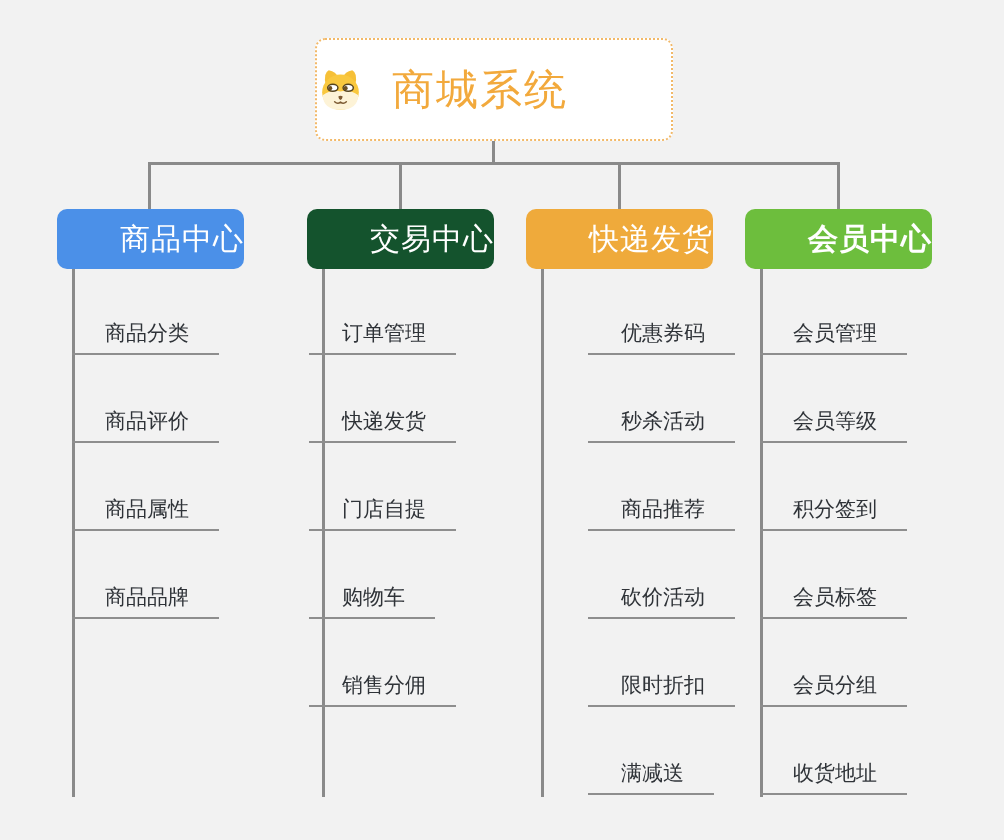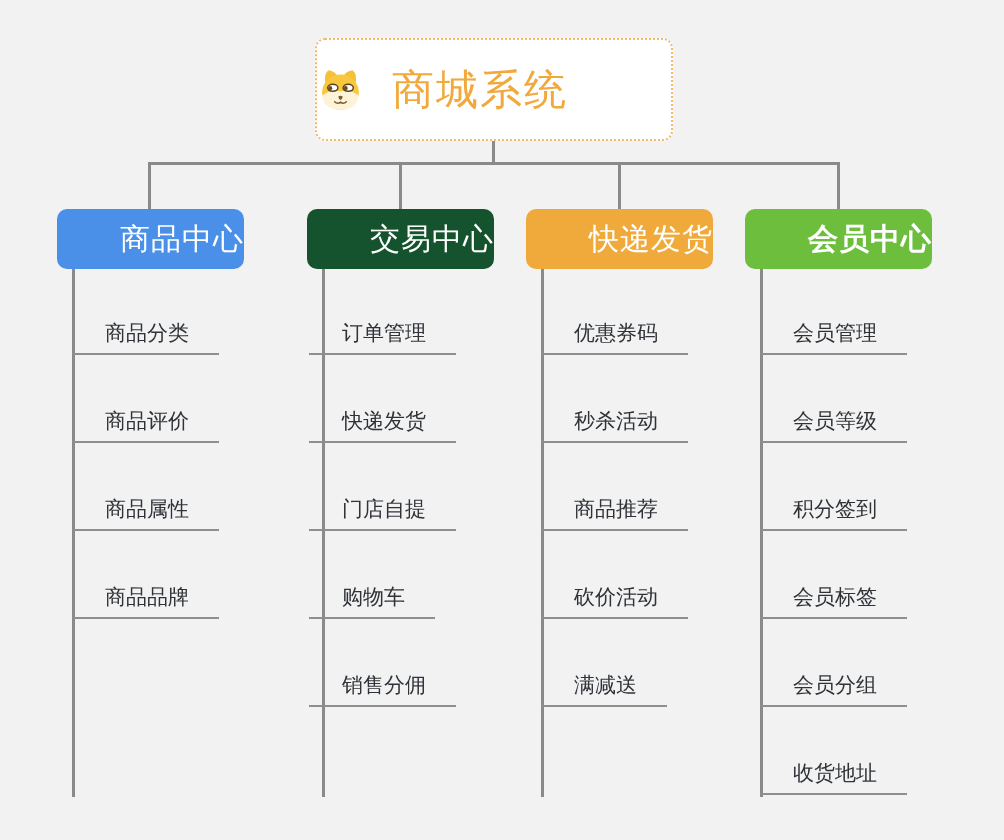--- a/index.html
+++ b/index.html
@@ -32,21 +32,21 @@
   .branch-box {
     position:absolute; top:209px; width:187px; height:60px; border-radius:10px;
     display:flex; align-items:center; justify-content:flex-end;
   }
   .branch-box.c0 { left:57px; } .branch-box.c1 { left:307px; }
   .branch-box.c2 { left:526px; } .branch-box.c3 { left:745px;font-weight:bold; }
   .branch-label { font-size:30px; letter-spacing:1px; color:var(--branch_text,#FFFFFF); }
   
   .leaf-col { position:absolute; top:267px; }
   .leaf-col.c0 { left:72px; } .leaf-col.c1 { left:309px; }
-  .leaf-col.c2 { left:541px; } .leaf-col.c3 { left:760px; }
+  .leaf-col.c2 { left:541px;padding-left:47px; } .leaf-col.c3 { left:760px; }
   .leaf-row { height:88px; display:flex; align-items:flex-end; }
   .leaf {
     font-size:21px; line-height:1.3; color:var(--leaf_text,#2F3338);
     padding:0 30px 7px 33px; white-space:nowrap;
     border-bottom:2px solid var(--underline,#8E8E8E);
   }
 </style>
 </head>
 <body>
 
@@ -134,20 +134,23 @@
     <div class="leaf-row">
         <span class="leaf">秒杀活动</span>
       </div>
     <div class="leaf-row">
         <span class="leaf">商品推荐</span>
       </div>
     <div class="leaf-row">
         <span class="leaf">砍价活动</span>
       </div>
     <div class="leaf-row">
+        <span class="leaf">限时折扣</span>
+      </div>
+    <div class="leaf-row">
         <span class="leaf">满减送</span>
       </div>
   </div>
 
   <div class="leaf-col c3">
     <div class="leaf-row">
         <span class="leaf">会员管理</span>
       </div>
     <div class="leaf-row">
         <span class="leaf">会员等级</span>

